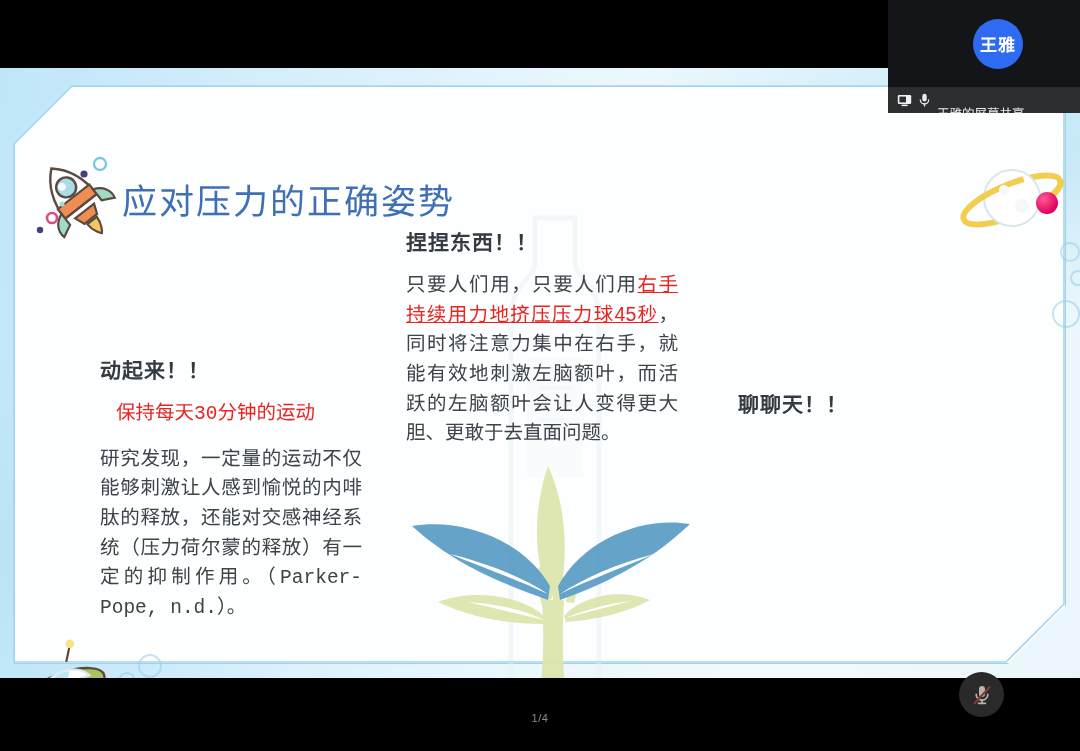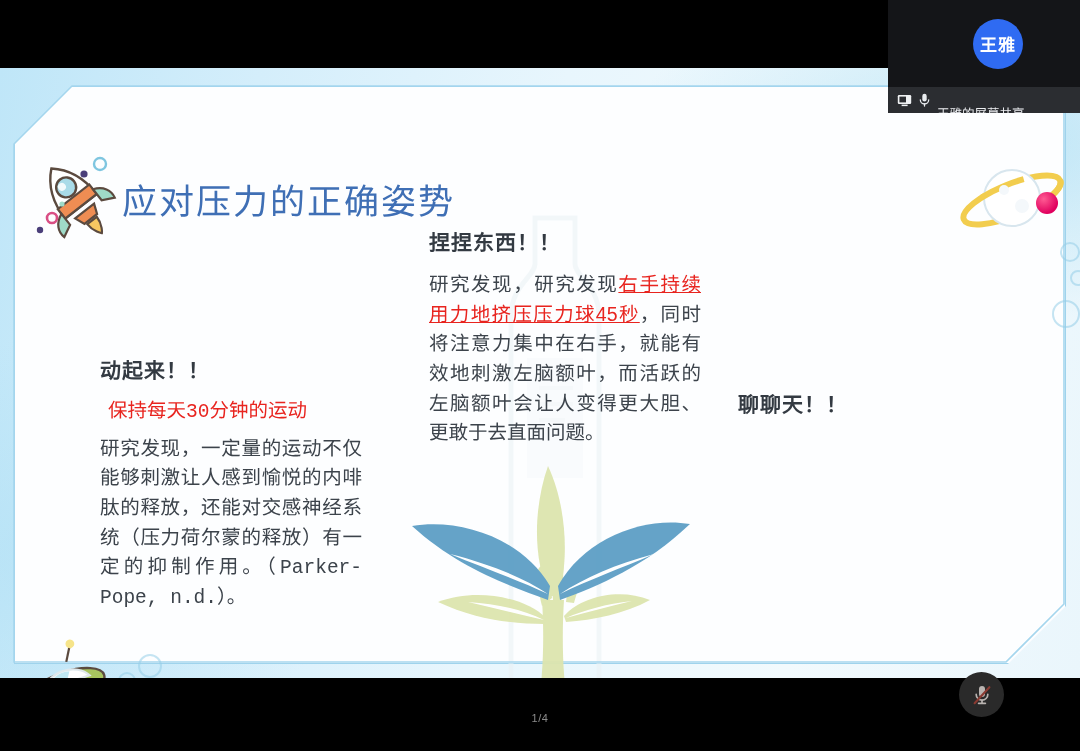--- a/index.html
+++ b/index.html
@@ -134,25 +134,25 @@
     line-height: 1.52;
     color: #3c434b;
     margin: 0;
     text-align: justify;
   }
   .col .body .hl { color: #e8241f; text-decoration: underline; }
   .col .lead {
     font-size: 19.5px;
     line-height: 1.52;
     color: #e8241f;
-    margin: 8px;
+    margin: 16px;
   }
 
   #col-left   { left: 100px; top: 286px; width: 262px; font-family: Liberation Mono, monospace; }
-  #col-mid    { left: 429px; top: 158px; width: 272px; }
+  #col-mid    { left: 406px; top: 158px; width: 272px; }
   #col-right  { left: 738px; top: 280px; width: 270px; margin-top: 40px; }
 
   
   #pageno {
     position: absolute;
     left: 0; right: 0;
     top: 712px;
     text-align: center;
     color: #8b8b8b;
     font-size: 11px;
@@ -327,21 +327,21 @@
     <div class="title">应对压力的正确姿势</div>
 
     <div class="col" id="col-left">
       <p class="head">动起来！！</p>
       <p class="lead">保持每天30分钟的运动</p>
       <p class="body">研究发现，一定量的运动不仅能够刺激让人感到愉悦的内啡肽的释放，还能对交感神经系统（压力荷尔蒙的释放）有一定的抑制作用。（Parker-Pope, n.d.）。</p>
     </div>
 
     <div class="col" id="col-mid">
       <p class="head">捏捏东西！！</p>
-      <p class="body"><span>研究发现，研究发现</span><span class="hl">右手持续用力地挤压压力球45秒</span><span>，同时将注意力集中在右手，就能有效地刺激左脑额叶，而活跃的左脑额叶会让人变得更大胆、更敢于去直面问题。</span></p>
+      <p class="body"><span>只要人们用，只要人们用</span><span class="hl">右手持续用力地挤压压力球45秒</span><span>，同时将注意力集中在右手，就能有效地刺激左脑额叶，而活跃的左脑额叶会让人变得更大胆、更敢于去直面问题。</span></p>
     </div>
 
     <div class="col" id="col-right">
       <p class="head">聊聊天！！</p>
     </div>
 
   </div>
 
   <div id="pageno">1/4</div>
 

